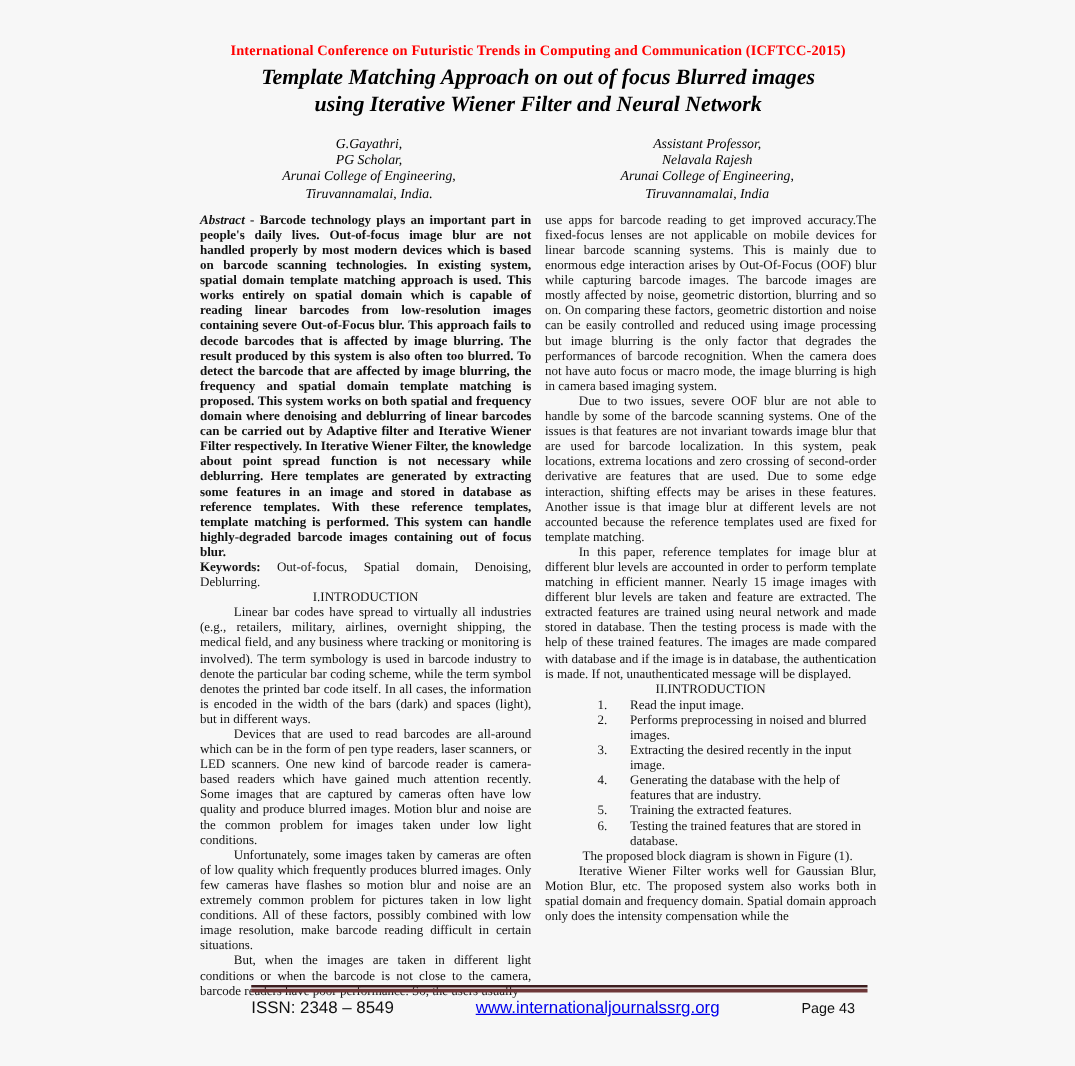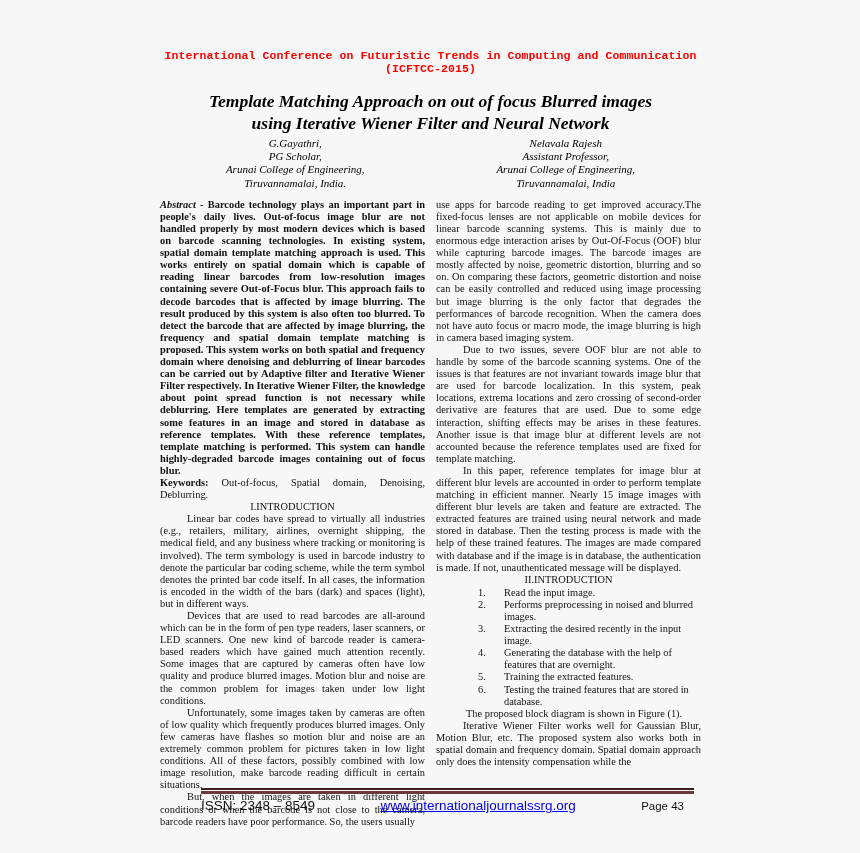--- a/index.html
+++ b/index.html
@@ -7,41 +7,41 @@
   body {
     background:#f7f7f7;
     font-family:"Liberation Serif", serif;
     color:#1a1a1a;
     position:relative;
     overflow:hidden;
   }
   .page { position:absolute; left:160px; top:0; width:541px; }
 
   .conf-header {
-    margin-top:49px;
+    margin-top:35px;
     text-align:center;
-    font-family:Liberation Mono, monospace;
+    font-family:Liberation Serif, serif;
     font-weight:bold;
     font-size:11.5px;
     color:var(--conf-red,#ff0000);
     letter-spacing:.1px;
   }
 
   .paper-title {
-    margin-top:15px;
+    margin-top:3px;
     text-align:center;
     font-weight:bold;
     font-style:italic;
     font-size:17.5px;
     line-height:22px;
     color:#000;
   }
 
   .authors { display:flex; margin-top:3px; }
-  .author-block { width:50%; text-align:center; font-style:italic; font-size:11px; line-height:13.2px; color:#000; }
+  .author-block { width:50%; text-align:center; font-style:italic; font-size:11px; line-height:13.2px; color:#000;margin-top:12px; }
 
   .columns { display:flex; gap:11px; margin-top:9px; }
   .col { width:265px; font-size:10.4px; line-height:12.1px; text-align:justify; color:#111; }
 
   .abstract { font-weight:bold; }
   .abstract .abs-label { font-style:italic; }
   .keywords { margin-top:11px; }
   .keywords .kw-label { font-weight:bold; }
 
   .section-heading { text-align:center; margin-top:17px; margin-bottom:3px; }
@@ -77,22 +77,22 @@
   </div>
 
   <div class="authors">
     <div class="author-block">
       <div>G.Gayathri,</div>
       <div>PG Scholar,</div>
       <div>Arunai College of Engineering,</div>
       <div>Tiruvannamalai, India.</div>
     </div>
     <div class="author-block">
+      <div>Assistant Professor,</div>
       <div>Nelavala Rajesh</div>
-      <div>Assistant Professor,</div>
       <div>Arunai College of Engineering,</div>
       <div>Tiruvannamalai, India</div>
     </div>
   </div>
 
   <div class="columns">
 
     <div class="col">
       <p class="abstract"><span class="abs-label">Abstract</span><span> - Barcode technology plays an important part in people's daily lives. Out-of-focus image blur are not handled properly by most modern devices which is based on barcode scanning technologies. In existing system, spatial domain template matching approach is used. This works entirely on spatial domain which is capable of reading linear barcodes from low-resolution images containing severe Out-of-Focus blur. This approach fails to decode barcodes that is affected by image blurring. The result produced by this system is also often too blurred. To detect the barcode that are affected by image blurring, the frequency and spatial domain template matching is proposed. This system works on both spatial and frequency domain where denoising and deblurring of linear barcodes can be carried out by Adaptive filter and Iterative Wiener Filter respectively. In Iterative Wiener Filter, the knowledge about point spread function is not necessary while deblurring. Here templates are generated by extracting some features in an image and stored in database as reference templates. With these reference templates, template matching is performed. This system can handle highly-degraded barcode images containing out of focus blur.</span></p>
       <p class="keywords"><span class="kw-label">Keywords:</span><span> Out-of-focus, Spatial domain, Denoising, Deblurring.</span></p>
@@ -116,21 +116,21 @@
         <li>
             <span class="num">2.</span>
             <span class="step-text">Performs preprocessing in noised and blurred images.</span>
           </li>
         <li>
             <span class="num">3.</span>
             <span class="step-text">Extracting the desired recently in the input image.</span>
           </li>
         <li>
             <span class="num">4.</span>
-            <span class="step-text">Generating the database with the help of features that are overnight.</span>
+            <span class="step-text">Generating the database with the help of features that are industry.</span>
           </li>
         <li>
             <span class="num">5.</span>
             <span class="step-text">Training the extracted features.</span>
           </li>
         <li>
             <span class="num">6.</span>
             <span class="step-text">Testing the trained features that are stored in database.</span>
           </li>
       </ol>

